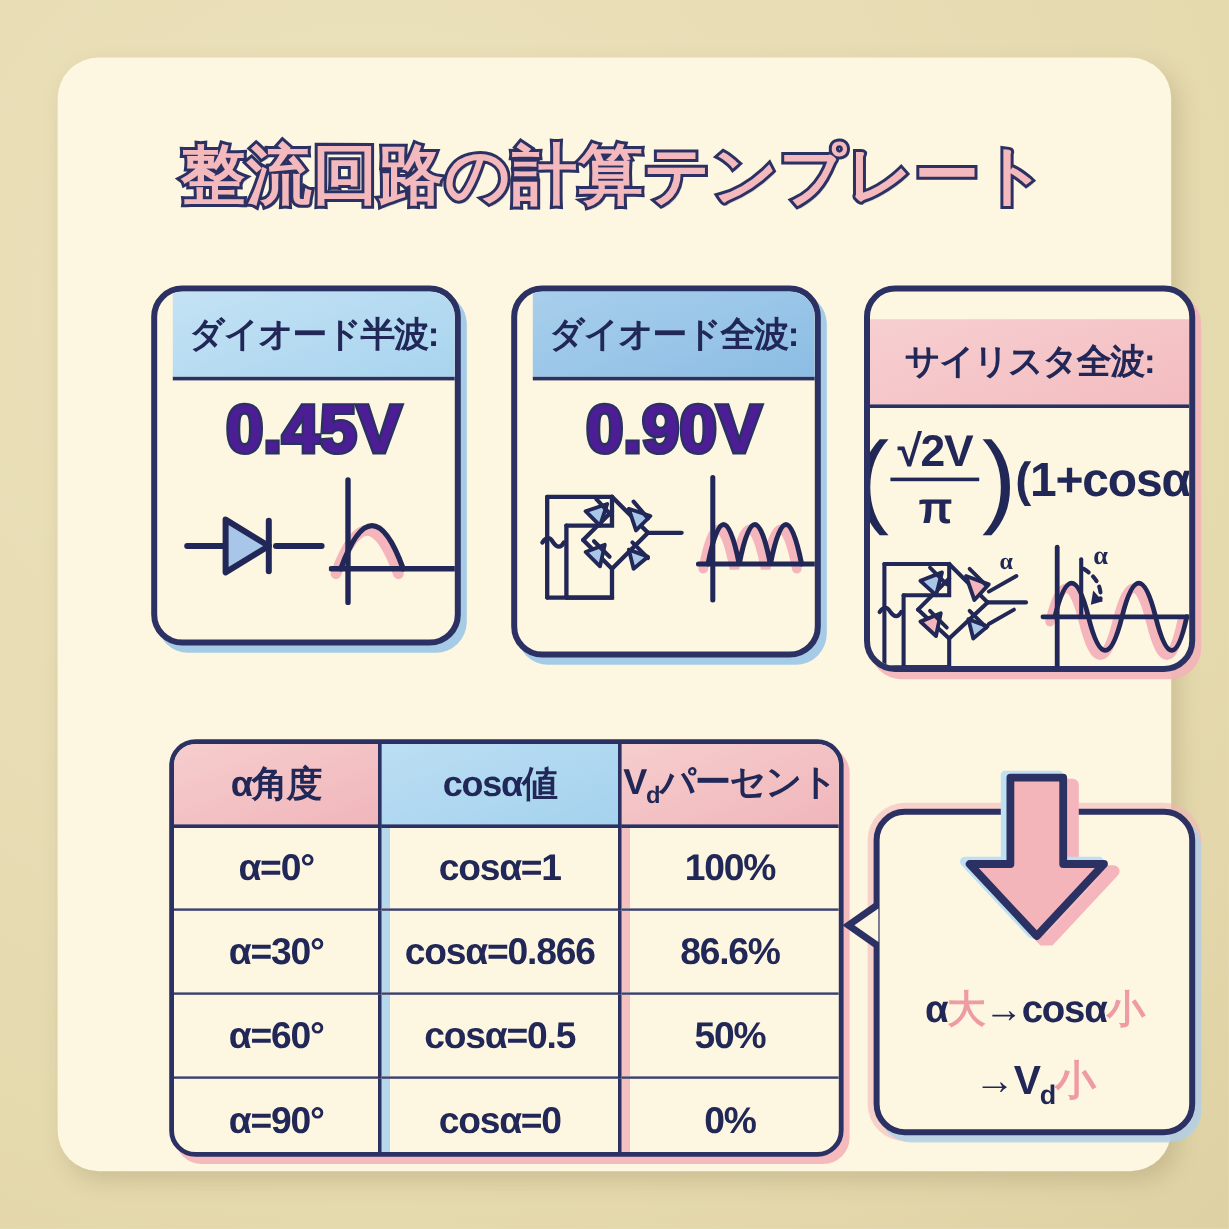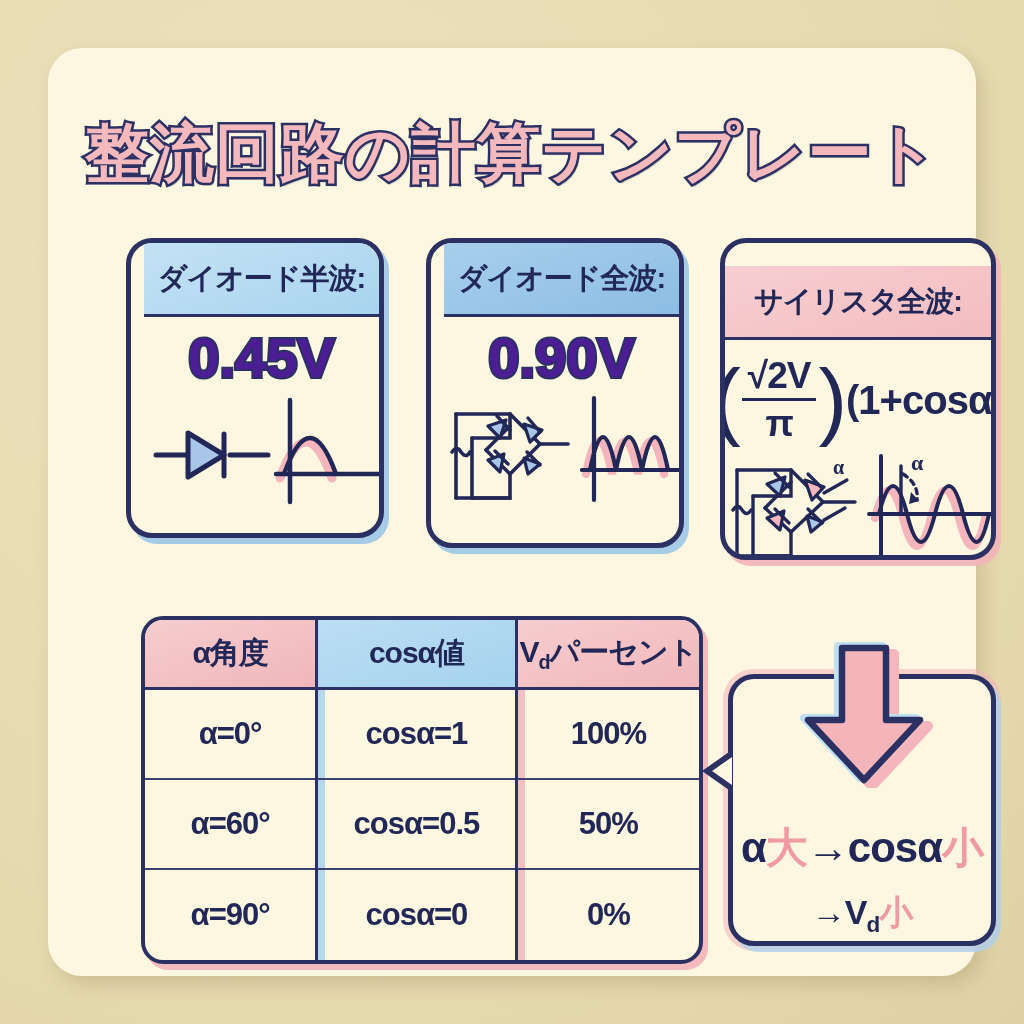--- a/index.html
+++ b/index.html
@@ -26,21 +26,21 @@
     border-radius: 34px;
     box-shadow: 6px 8px 18px rgba(120,100,60,.22);
   }
 
   
   #title {
     position: absolute;
     left: 0; top: 62px;
     width: 928px;
     text-align: center;
-    font-size: 64px;
+    font-size: 54px;
     font-weight: bold;
     letter-spacing: 1px;
     color: #f3b9bd;
     -webkit-text-stroke: 5px #2c3163;
     paint-order: stroke fill;
     text-shadow: 2px 3px 0 rgba(44,49,99,.18);
   }
 
   
   .card {
@@ -157,21 +157,21 @@
     border-bottom: 14px solid transparent;
     border-right: 20px solid #fdf6e0;
   }
   #arrow { position: absolute; left: 62px; top: -32px; }
 
   #callout .lines {
     position: absolute; left: 0; right: 0; top: 146px;
     text-align: center;
     color: #212756; font-weight: bold;
   }
-  #callout .l1 { font-size: 42px; letter-spacing: -1px; }
+  #callout .l1 { font-size: 32px; letter-spacing: -1px; }
   #callout .l2 { font-size: 34px; letter-spacing: -1px; margin-top: 14px; }
   .big, .small { color: #ef9ba3; }
 </style>
 </head>
 <body>
 
 <div id="stage">
   <div id="panel">
 
     <div id="title">整流回路の計算テンプレート</div>
@@ -311,20 +311,25 @@
             <th class="h-c"><span>V</span><span class="sub">d</span><span>パーセント</span></th>
           </tr>
         </thead>
         <tbody>
           <tr>
             <td>α=0°</td>
             <td class="c-b">cosα=1</td>
             <td class="c-c">100%</td>
           </tr>
           <tr>
+            <td>α=30°</td>
+            <td class="c-b">cosα=0.866</td>
+            <td class="c-c">86.6%</td>
+          </tr>
+          <tr>
             <td>α=60°</td>
             <td class="c-b">cosα=0.5</td>
             <td class="c-c">50%</td>
           </tr>
           <tr>
             <td>α=90°</td>
             <td class="c-b">cosα=0</td>
             <td class="c-c">0%</td>
           </tr>
         </tbody>

